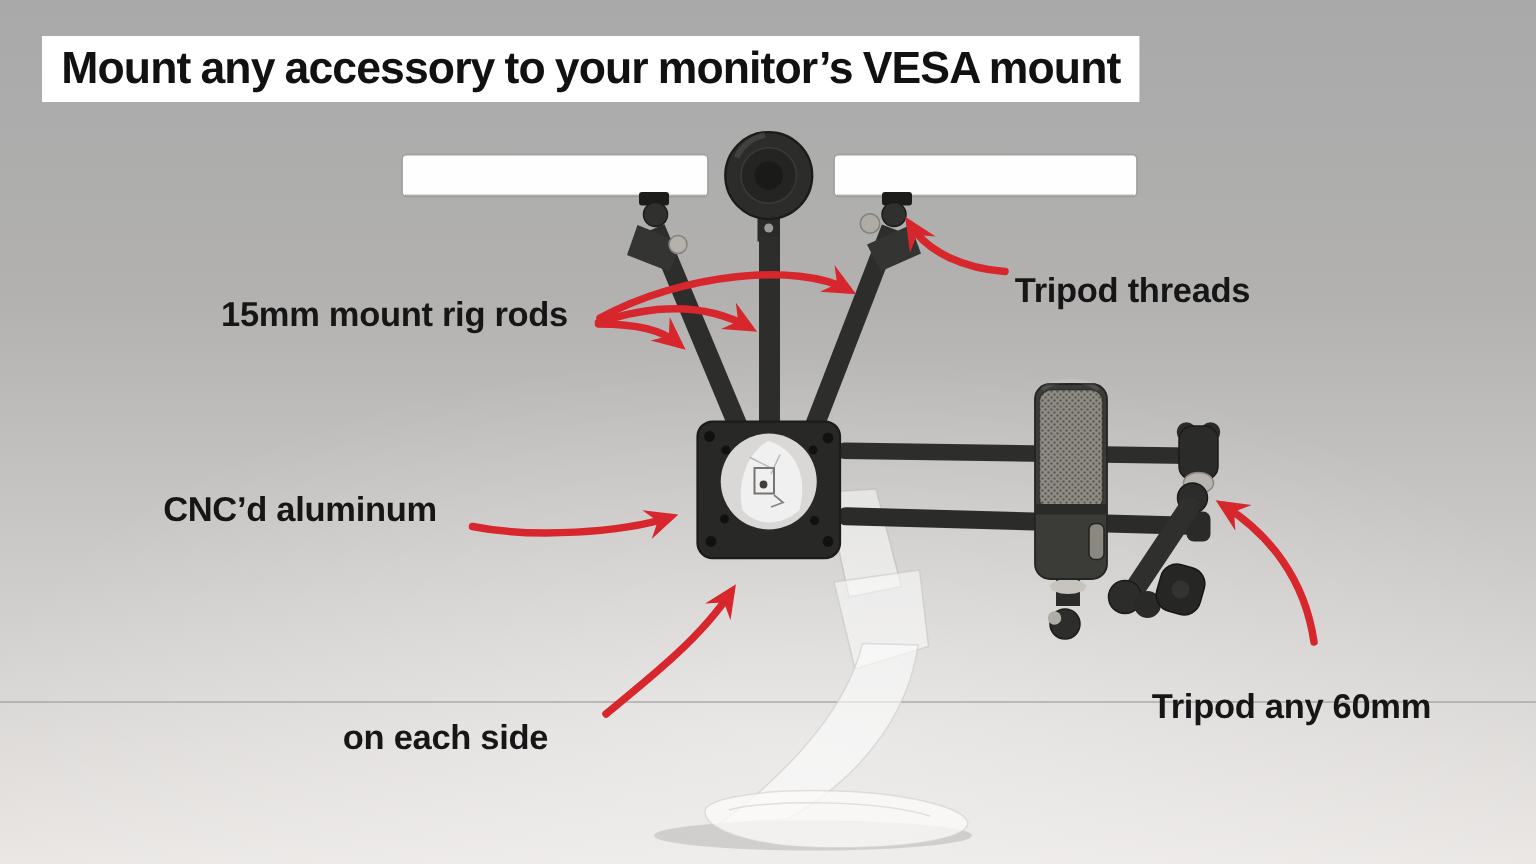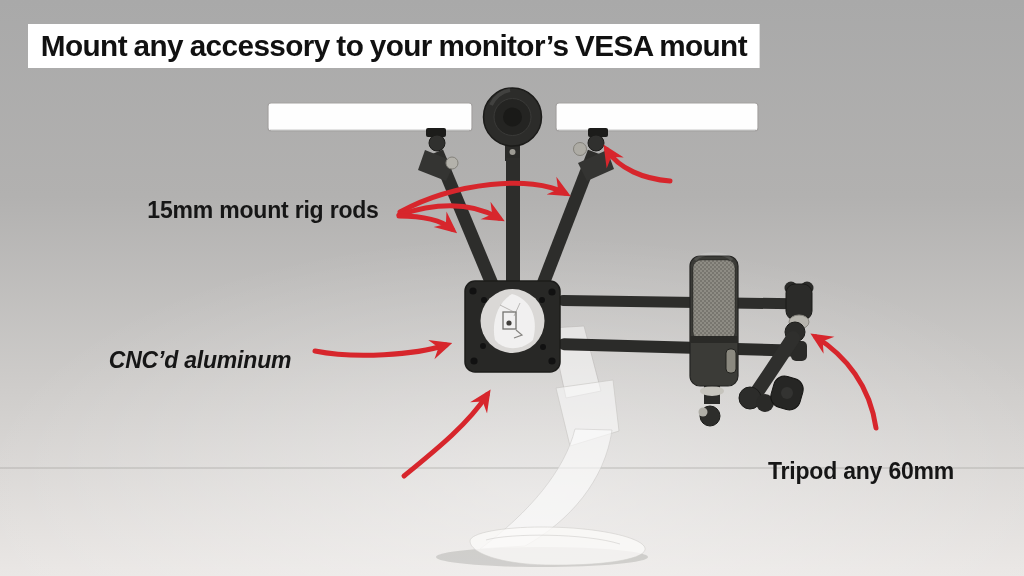--- a/index.html
+++ b/index.html
@@ -21,21 +21,21 @@
     transform:scaleX(0.99);transform-origin:left center;
   }
   .callout{
     position:absolute;transform:translate(-50%,-50%);
     font-weight:700;font-size:23px;color:#161616;
     white-space:nowrap;text-align:center;letter-spacing:-0.2px;
   }
   .callout .line{line-height:31px;}
   .c-rods{left:263px;top:210px;}
   .c-tripod{left:755px;top:194px;}
-  .c-cnc{left:200px;top:360px;font-style:italic;}
+  .c-cnc{left:200px;top:340px;}
   .c-m12{left:297px;top:492px;}
   .c-attach{left:861px;top:471px;}
 </style>
 </head>
 <body>
 
 <div class="stage">
 
   <svg width="1024" height="576" viewBox="0 0 1024 576">
     <defs>
@@ -158,20 +158,22 @@
       <path d="M404,476 C437,449 468,424 487,395" marker-end="url(#ah)"></path>
       <path d="M876,428 C870,386 846,356 816,337" marker-end="url(#ah)"></path>
     </g>
   </svg>
 
   <div class="banner">
     <span>Mount any accessory to your monitor’s VESA mount</span>
   </div>
 
   <div class="callout c-rods">15mm mount rig rods</div>
+  <div class="callout c-tripod">Tripod threads</div>
   <div class="callout c-cnc">CNC’d aluminum</div>
   <div class="callout c-m12">
+    <div class="line">on each side</div>
   </div>
   <div class="callout c-attach">
     <div class="line">Tripod any 60mm</div>
   </div>
 
 </div>
 
 </body></html>

